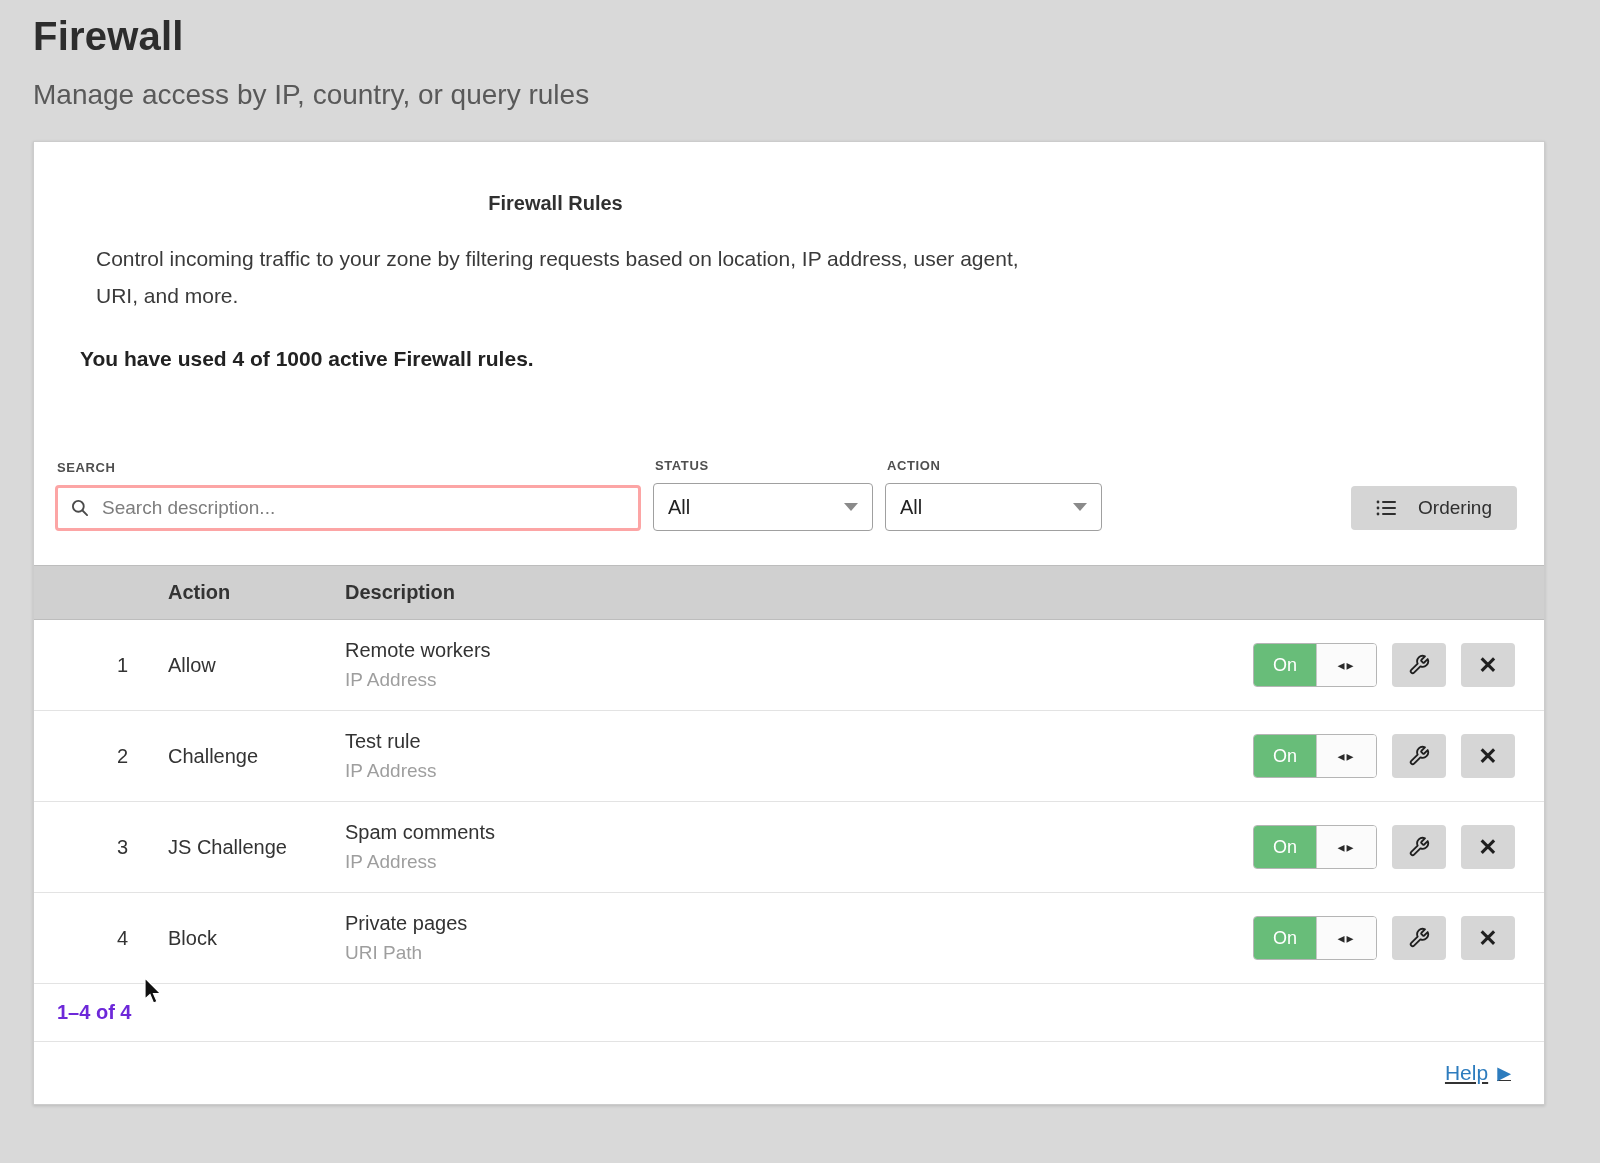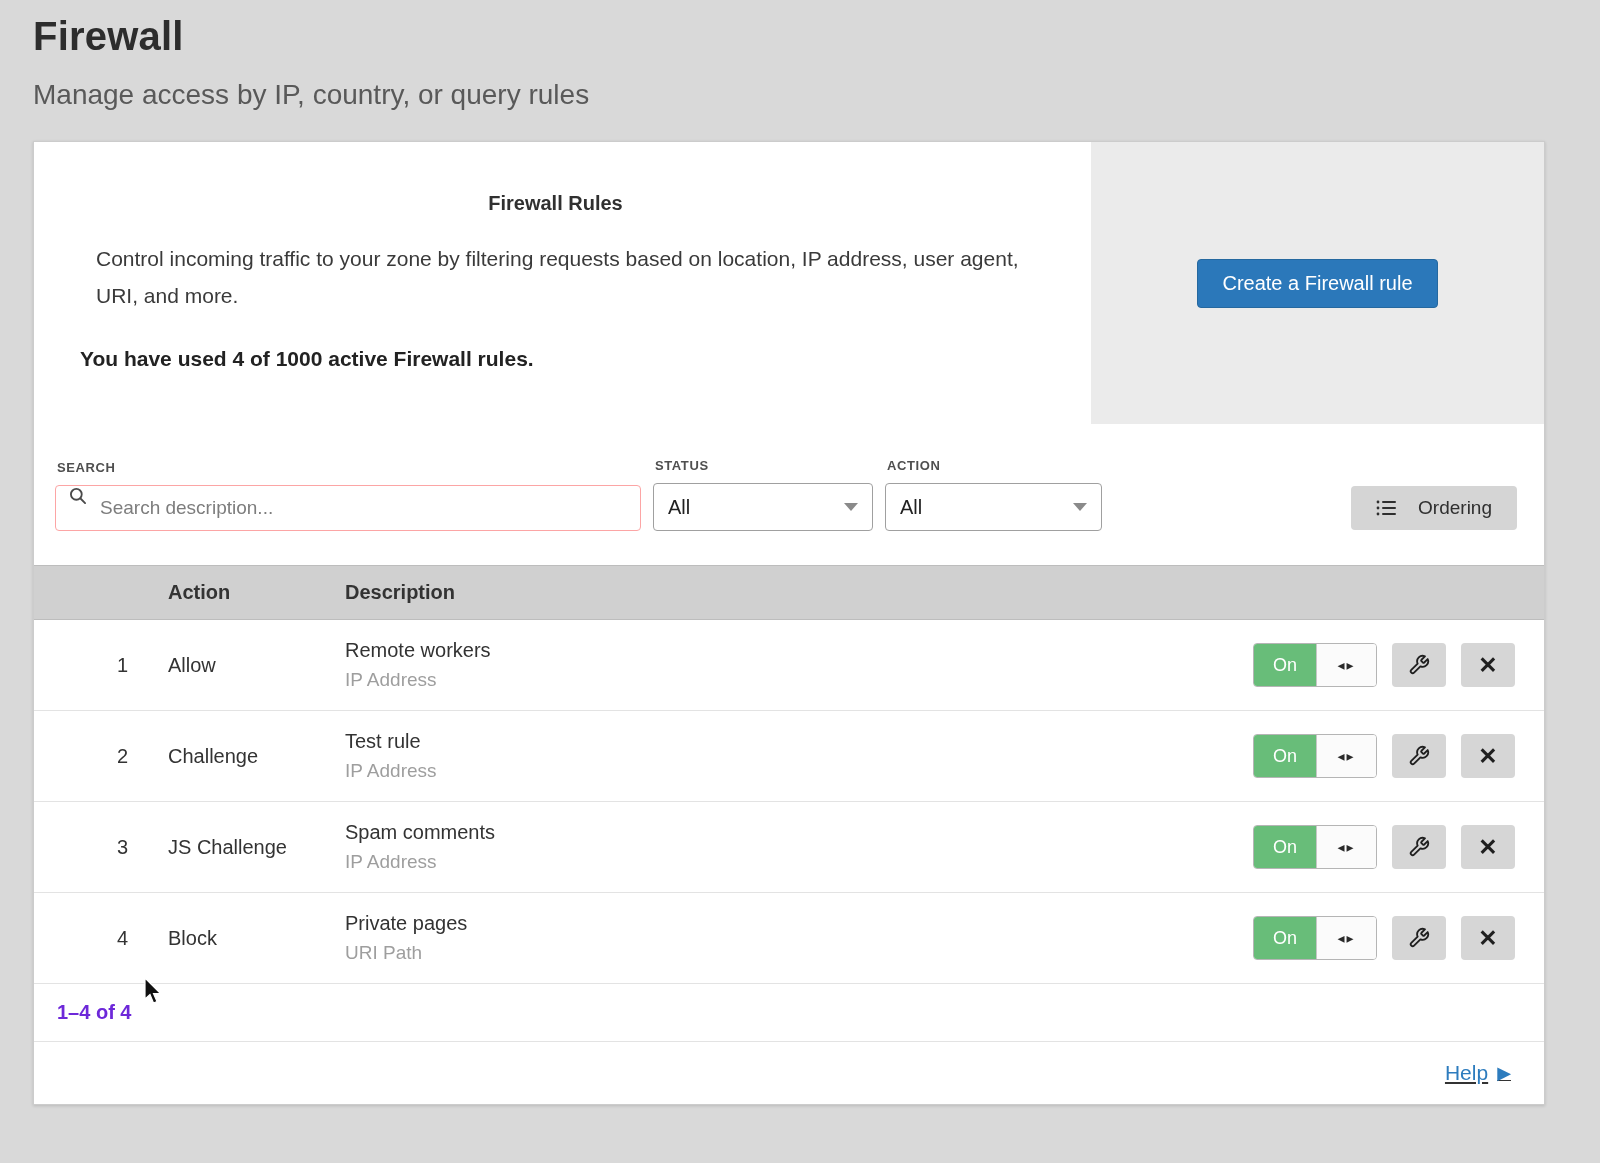--- a/index.html
+++ b/index.html
@@ -54,22 +54,22 @@
 
   
   .filters { display:flex; align-items:flex-end; padding:34px 27px 34px 21px; background:#fff; }
   .filter-group { display:flex; flex-direction:column; margin-right:12px; }
   .filter-label {
     font-size:13px; font-weight:700; color:#4f4f4f;
     letter-spacing:0.6px; margin:0 0 10px 2px;
   }
   .search-box {
     width:586px; height:46px;
-    border:1px solid #fca5a5; border-radius:4px; background:#fff;
-    display:flex; padding:0 12px;
+    border:3px solid #fca5a5; border-radius:4px; background:#fff;
+    display:flex; align-items:center; padding:0 12px;
   }
   .search-box svg { flex:0 0 auto; margin-right:10px; }
   .search-box input {
     border:none; outline:none; flex:1; font-size:19px; color:#333;
     font-family:inherit; background:transparent;
   }
   .search-box input::placeholder { color:#7d7d7d; }
   .select {
     height:48px; border:1px solid #a0a0a0; border-radius:4px; background:#fff;
     display:flex; align-items:center; justify-content:space-between;
@@ -156,23 +156,20 @@
   <p class="page-subtitle">Manage access by IP, country, or query rules</p>
 </header>
 
 <div class="panel">
 
   <div class="intro">
     <div class="intro-left">
       <h2 class="intro-title">Firewall Rules</h2>
       <p class="intro-desc">Control incoming traffic to your zone by filtering requests based on location, IP address, user agent, URI, and more.</p>
       <p class="intro-usage">You have used 4 of 1000 active Firewall rules.</p>
-    </div>
-    <div class="intro-right">
-      <button class="btn-primary">Create a Firewall rule</button>
     </div>
   </div>
 
   <div class="filters">
     <div class="filter-group">
       <span class="filter-label">SEARCH</span>
       <div class="search-box">
         <svg width="20" height="20" viewBox="0 0 24 24" fill="none" stroke="#4a4a4a" stroke-width="2.2" stroke-linecap="round">
           <circle cx="10" cy="10" r="6.5"></circle>
           <line x1="15" y1="15" x2="20.5" y2="20.5"></line>

